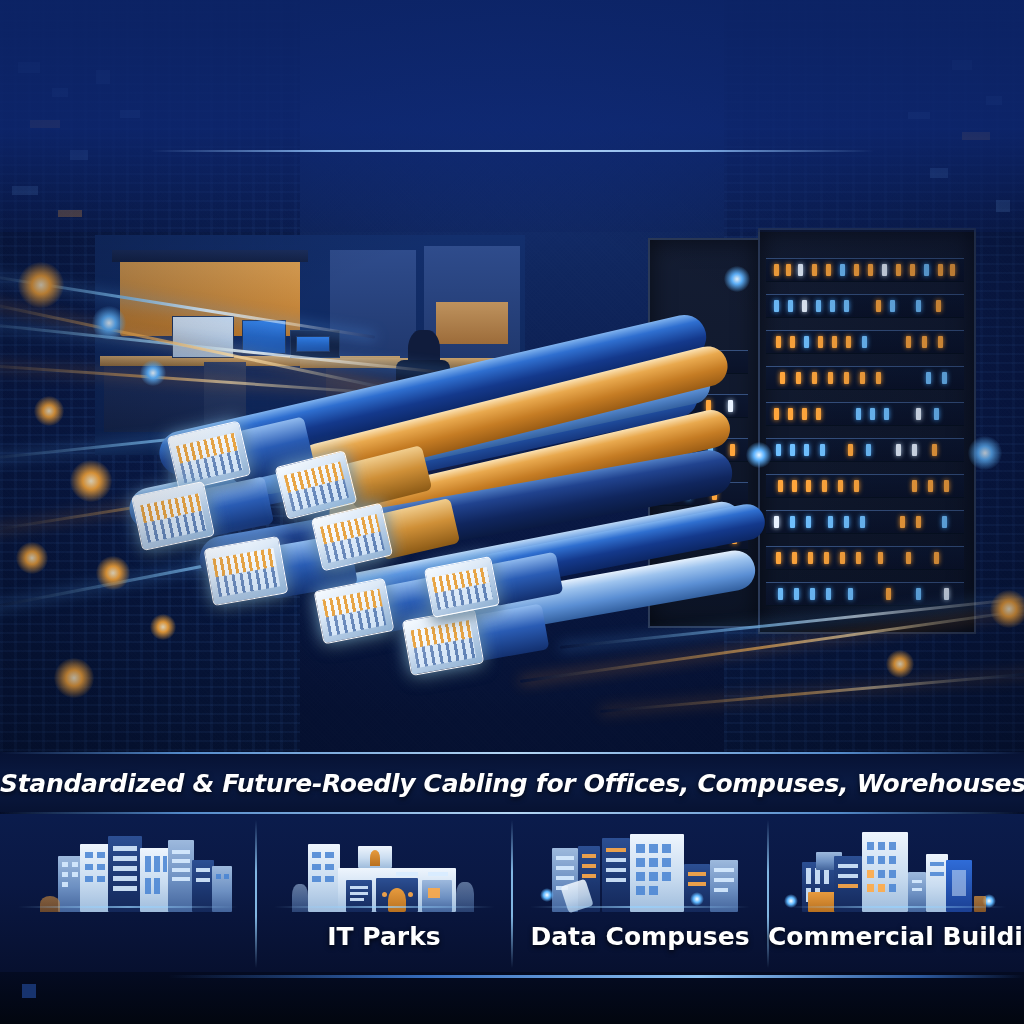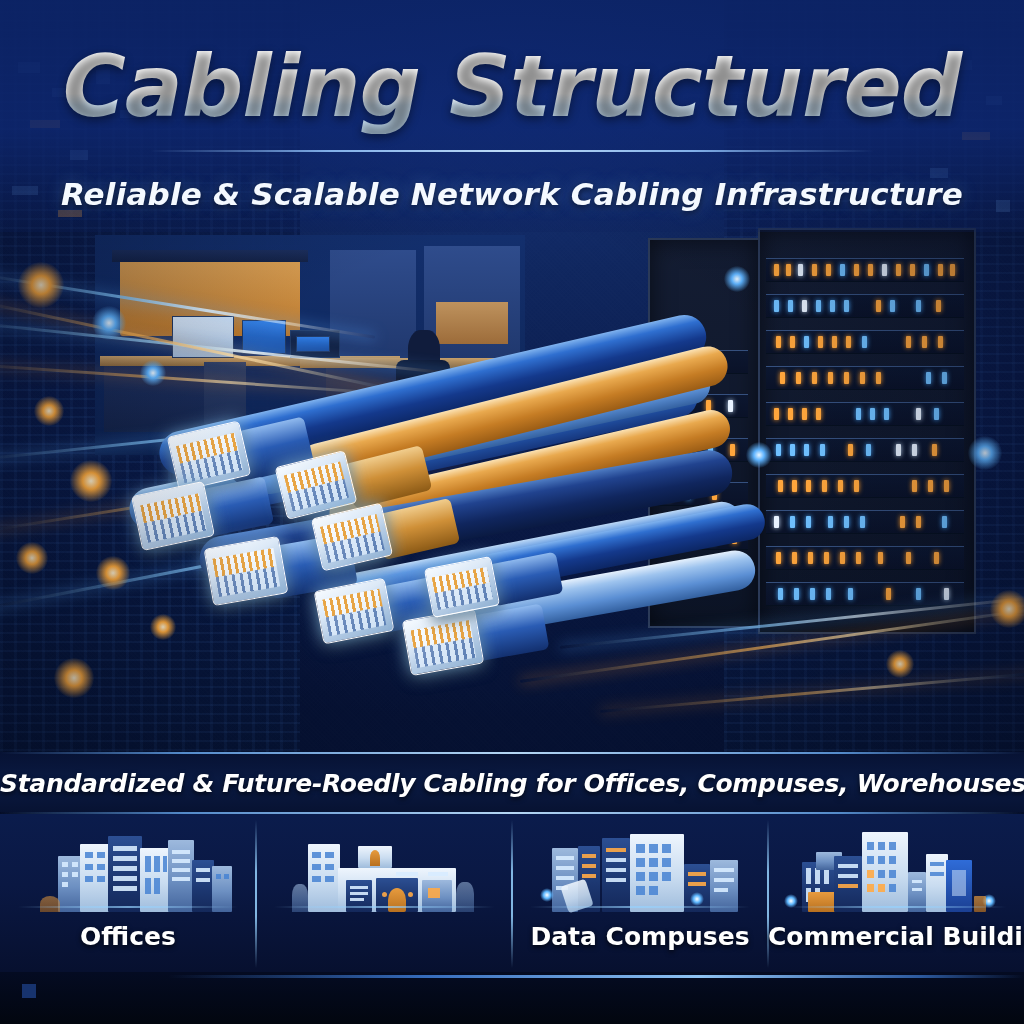--- a/index.html
+++ b/index.html
@@ -451,23 +451,21 @@
       <div class="plug" style="left:428px;top:352px;width:66px;height:48px;transform:rotate(-11deg);">
         <div class="pins"></div>
           <div class="body"></div>
         </div>
     </div>
   </div>
 
   <div class="bg-vignette"></div>
 
   <div class="header-band"></div>
-  <div class="title">Cabling Structured</div>
   <div class="title-underline"></div>
-  <div class="subtitle">Reliable &amp; Scalable Network Cabling Infrastructure</div>
 
   <div class="tag-band"></div>
   <div class="rule" style="top:752px;"></div>
   <div class="rule" style="top:812px;"></div>
   <div class="tagline">Standardized &amp; Future-Roedly Cabling for Offices, Compuses, Worehouses &amp; Buildings</div>
 
   <div class="cat-strip">
 
     <div class="cat-cell" style="left:0;">
       <div class="cat-art">
@@ -503,21 +501,20 @@
         <div class="bfen lt" style="left:172px;top:51px;width:18px;height:4px;"></div>
         <div class="bldg bldg-d" style="left:192px;top:34px;width:22px;height:52px;"></div>
         <div class="bfen lt" style="left:196px;top:42px;width:14px;height:4px;"></div>
         <div class="bfen lt" style="left:196px;top:52px;width:14px;height:4px;"></div>
         <div class="bldg bldg-m" style="left:212px;top:40px;width:20px;height:46px;"></div>
         <div class="bfen" style="left:216px;top:48px;width:5px;height:5px;"></div>
         <div class="bfen" style="left:224px;top:48px;width:5px;height:5px;"></div>
         <div class="bldg bldg-a" style="left:40px;top:70px;width:20px;height:16px;border-radius:50% 50% 0 0;opacity:.55;"></div>
       </div>
       <div class="cat-ground"></div>
-      <div class="cat-label">Offices</div>
     </div>
     <div class="vdiv" style="left:255px;"></div>
 
     <div class="cat-cell" style="left:256px;">
       <div class="cat-art">
         <div class="bldg bldg-w" style="left:52px;top:18px;width:32px;height:68px;"></div>
         <div class="bfen" style="left:56px;top:26px;width:9px;height:6px;"></div>
         <div class="bfen" style="left:69px;top:26px;width:9px;height:6px;"></div>
         <div class="bfen" style="left:56px;top:38px;width:9px;height:6px;"></div>
         <div class="bfen" style="left:69px;top:38px;width:9px;height:6px;"></div>
@@ -535,20 +532,21 @@
         <div class="bfen am" style="left:126px;top:66px;width:5px;height:5px;border-radius:50%;"></div>
         <div class="bfen am" style="left:152px;top:66px;width:5px;height:5px;border-radius:50%;"></div>
         <div class="bldg bldg-m" style="left:166px;top:54px;width:30px;height:32px;"></div>
         <div class="bfen am" style="left:172px;top:62px;width:12px;height:10px;"></div>
         <div class="bfen lt" style="left:140px;top:46px;width:22px;height:4px;"></div>
         <div class="bfen lt" style="left:172px;top:46px;width:20px;height:4px;"></div>
         <div class="bldg bldg-m" style="left:36px;top:58px;width:16px;height:28px;opacity:.6;border-radius:40% 40% 0 0;"></div>
         <div class="bldg bldg-m" style="left:200px;top:56px;width:18px;height:30px;opacity:.55;border-radius:40% 40% 0 0;"></div>
       </div>
       <div class="cat-ground"></div>
+      <div class="cat-label">IT Parks</div>
     </div>
     <div class="vdiv" style="left:511px;"></div>
 
     <div class="cat-cell" style="left:512px;">
       <div class="cat-art">
         <div class="bldg bldg-m" style="left:40px;top:22px;width:26px;height:64px;"></div>
         <div class="bfen lt" style="left:44px;top:30px;width:18px;height:4px;"></div>
         <div class="bfen lt" style="left:44px;top:40px;width:18px;height:4px;"></div>
         <div class="bfen lt" style="left:44px;top:50px;width:18px;height:4px;"></div>
         <div class="bfen lt" style="left:44px;top:60px;width:12px;height:4px;"></div>

